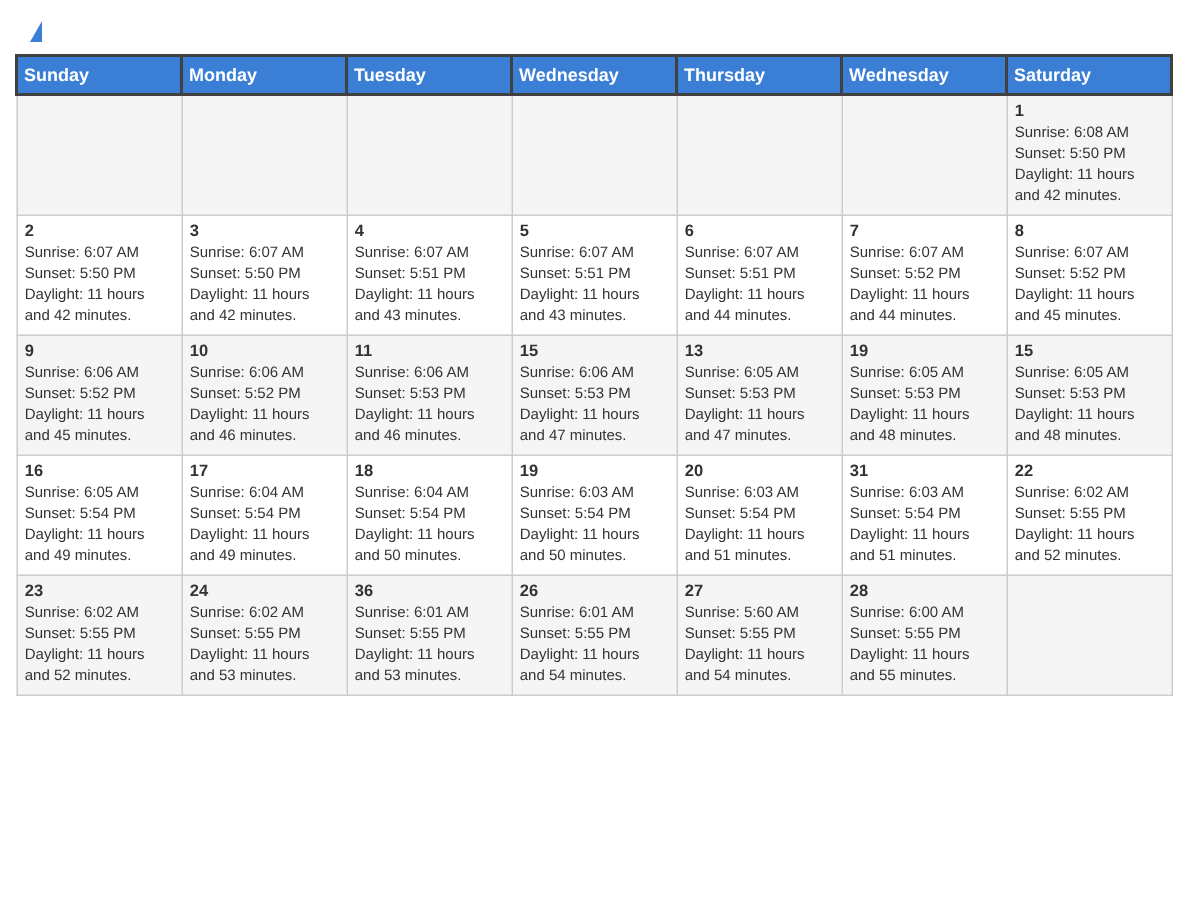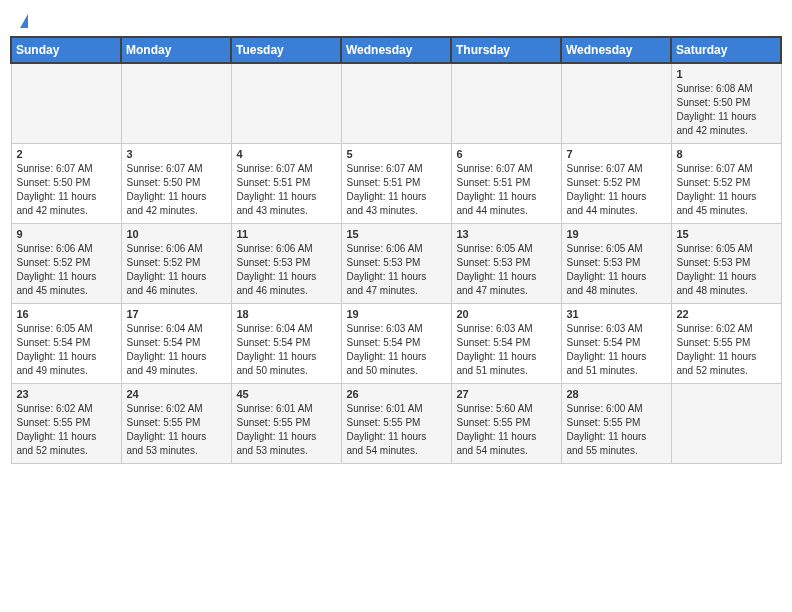--- a/index.html
+++ b/index.html
@@ -145,20 +145,20 @@
         <td><span class="day-num">17</span><span class="cell-content">Sunrise: 6:04 AM<br>Sunset: 5:54 PM<br>Daylight: 11 hours and 49 minutes.</span></td>
         <td><span class="day-num">18</span><span class="cell-content">Sunrise: 6:04 AM<br>Sunset: 5:54 PM<br>Daylight: 11 hours and 50 minutes.</span></td>
         <td><span class="day-num">19</span><span class="cell-content">Sunrise: 6:03 AM<br>Sunset: 5:54 PM<br>Daylight: 11 hours and 50 minutes.</span></td>
         <td><span class="day-num">20</span><span class="cell-content">Sunrise: 6:03 AM<br>Sunset: 5:54 PM<br>Daylight: 11 hours and 51 minutes.</span></td>
         <td><span class="day-num">31</span><span class="cell-content">Sunrise: 6:03 AM<br>Sunset: 5:54 PM<br>Daylight: 11 hours and 51 minutes.</span></td>
         <td><span class="day-num">22</span><span class="cell-content">Sunrise: 6:02 AM<br>Sunset: 5:55 PM<br>Daylight: 11 hours and 52 minutes.</span></td>
       </tr>
       <tr>
         <td><span class="day-num">23</span><span class="cell-content">Sunrise: 6:02 AM<br>Sunset: 5:55 PM<br>Daylight: 11 hours and 52 minutes.</span></td>
         <td><span class="day-num">24</span><span class="cell-content">Sunrise: 6:02 AM<br>Sunset: 5:55 PM<br>Daylight: 11 hours and 53 minutes.</span></td>
-        <td><span class="day-num">45</span><span class="cell-content">Sunrise: 6:01 AM<br>Sunset: 5:55 PM<br>Daylight: 11 hours and 53 minutes.</span></td>
+        <td><span class="day-num">36</span><span class="cell-content">Sunrise: 6:01 AM<br>Sunset: 5:55 PM<br>Daylight: 11 hours and 53 minutes.</span></td>
         <td><span class="day-num">26</span><span class="cell-content">Sunrise: 6:01 AM<br>Sunset: 5:55 PM<br>Daylight: 11 hours and 54 minutes.</span></td>
         <td><span class="day-num">27</span><span class="cell-content">Sunrise: 5:60 AM<br>Sunset: 5:55 PM<br>Daylight: 11 hours and 54 minutes.</span></td>
         <td><span class="day-num">28</span><span class="cell-content">Sunrise: 6:00 AM<br>Sunset: 5:55 PM<br>Daylight: 11 hours and 55 minutes.</span></td>
         <td class="empty-cell"></td>
       </tr>
     </tbody>
 </table>
 
 </body></html>

